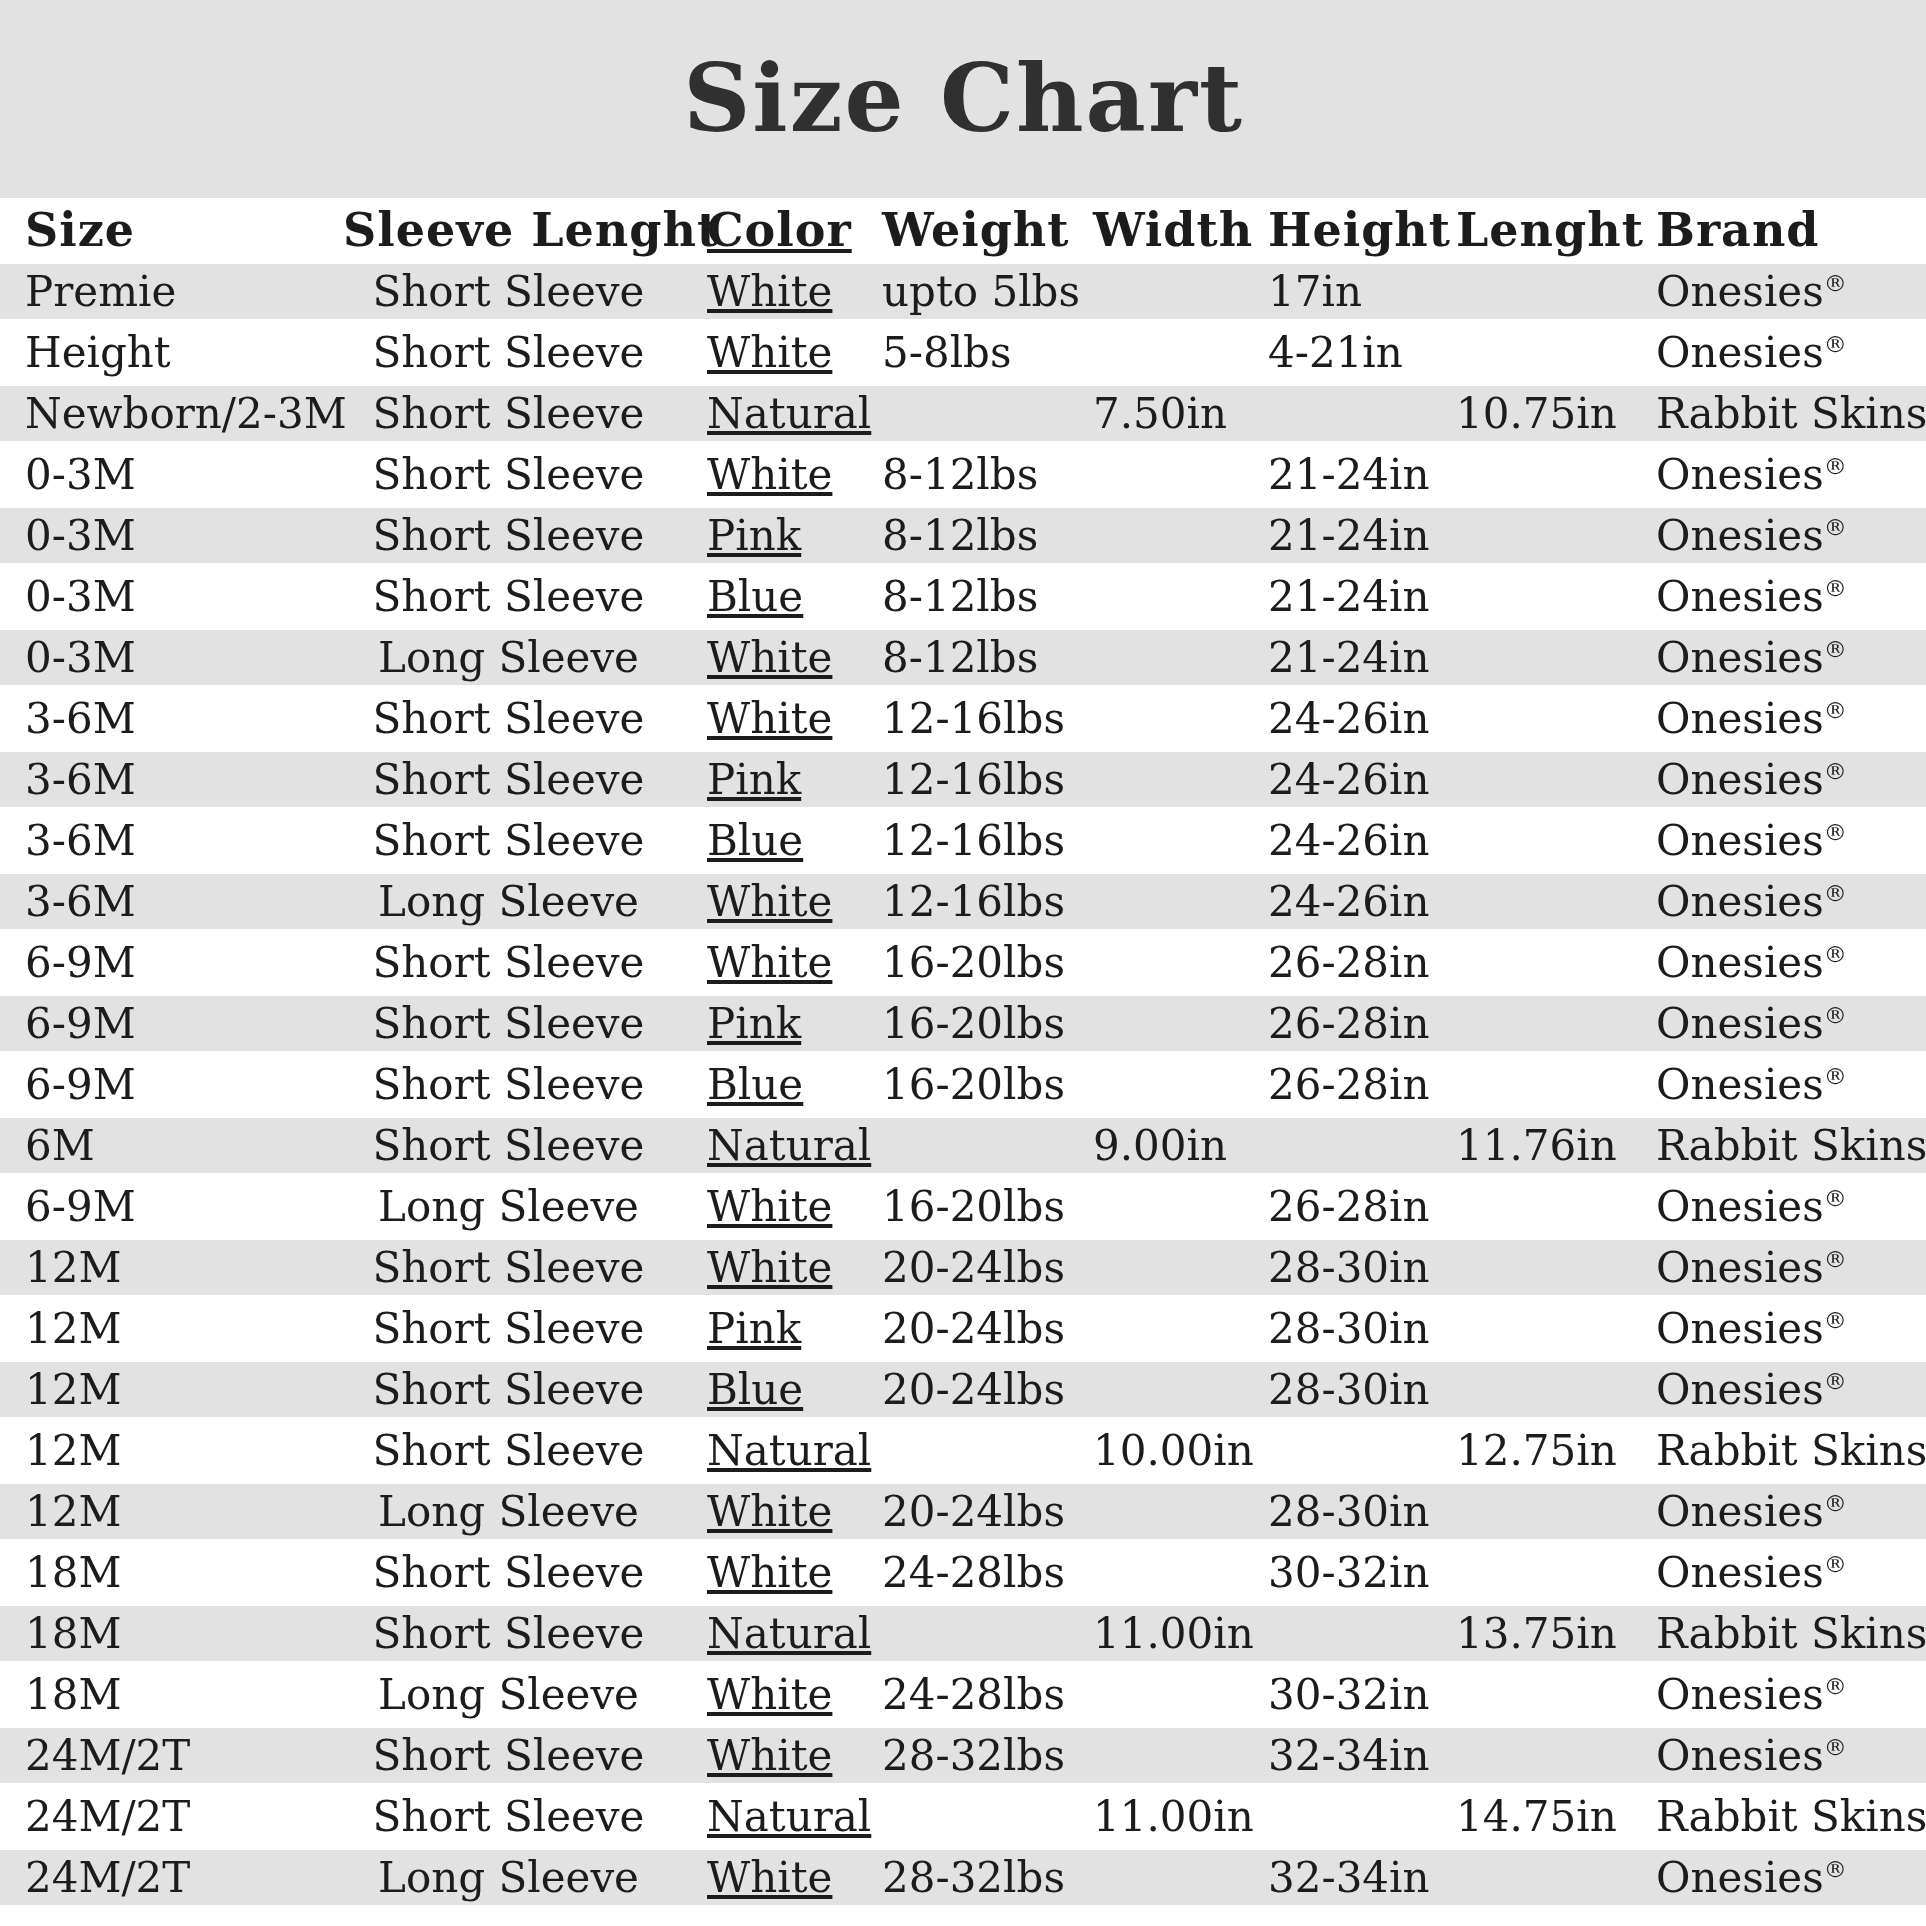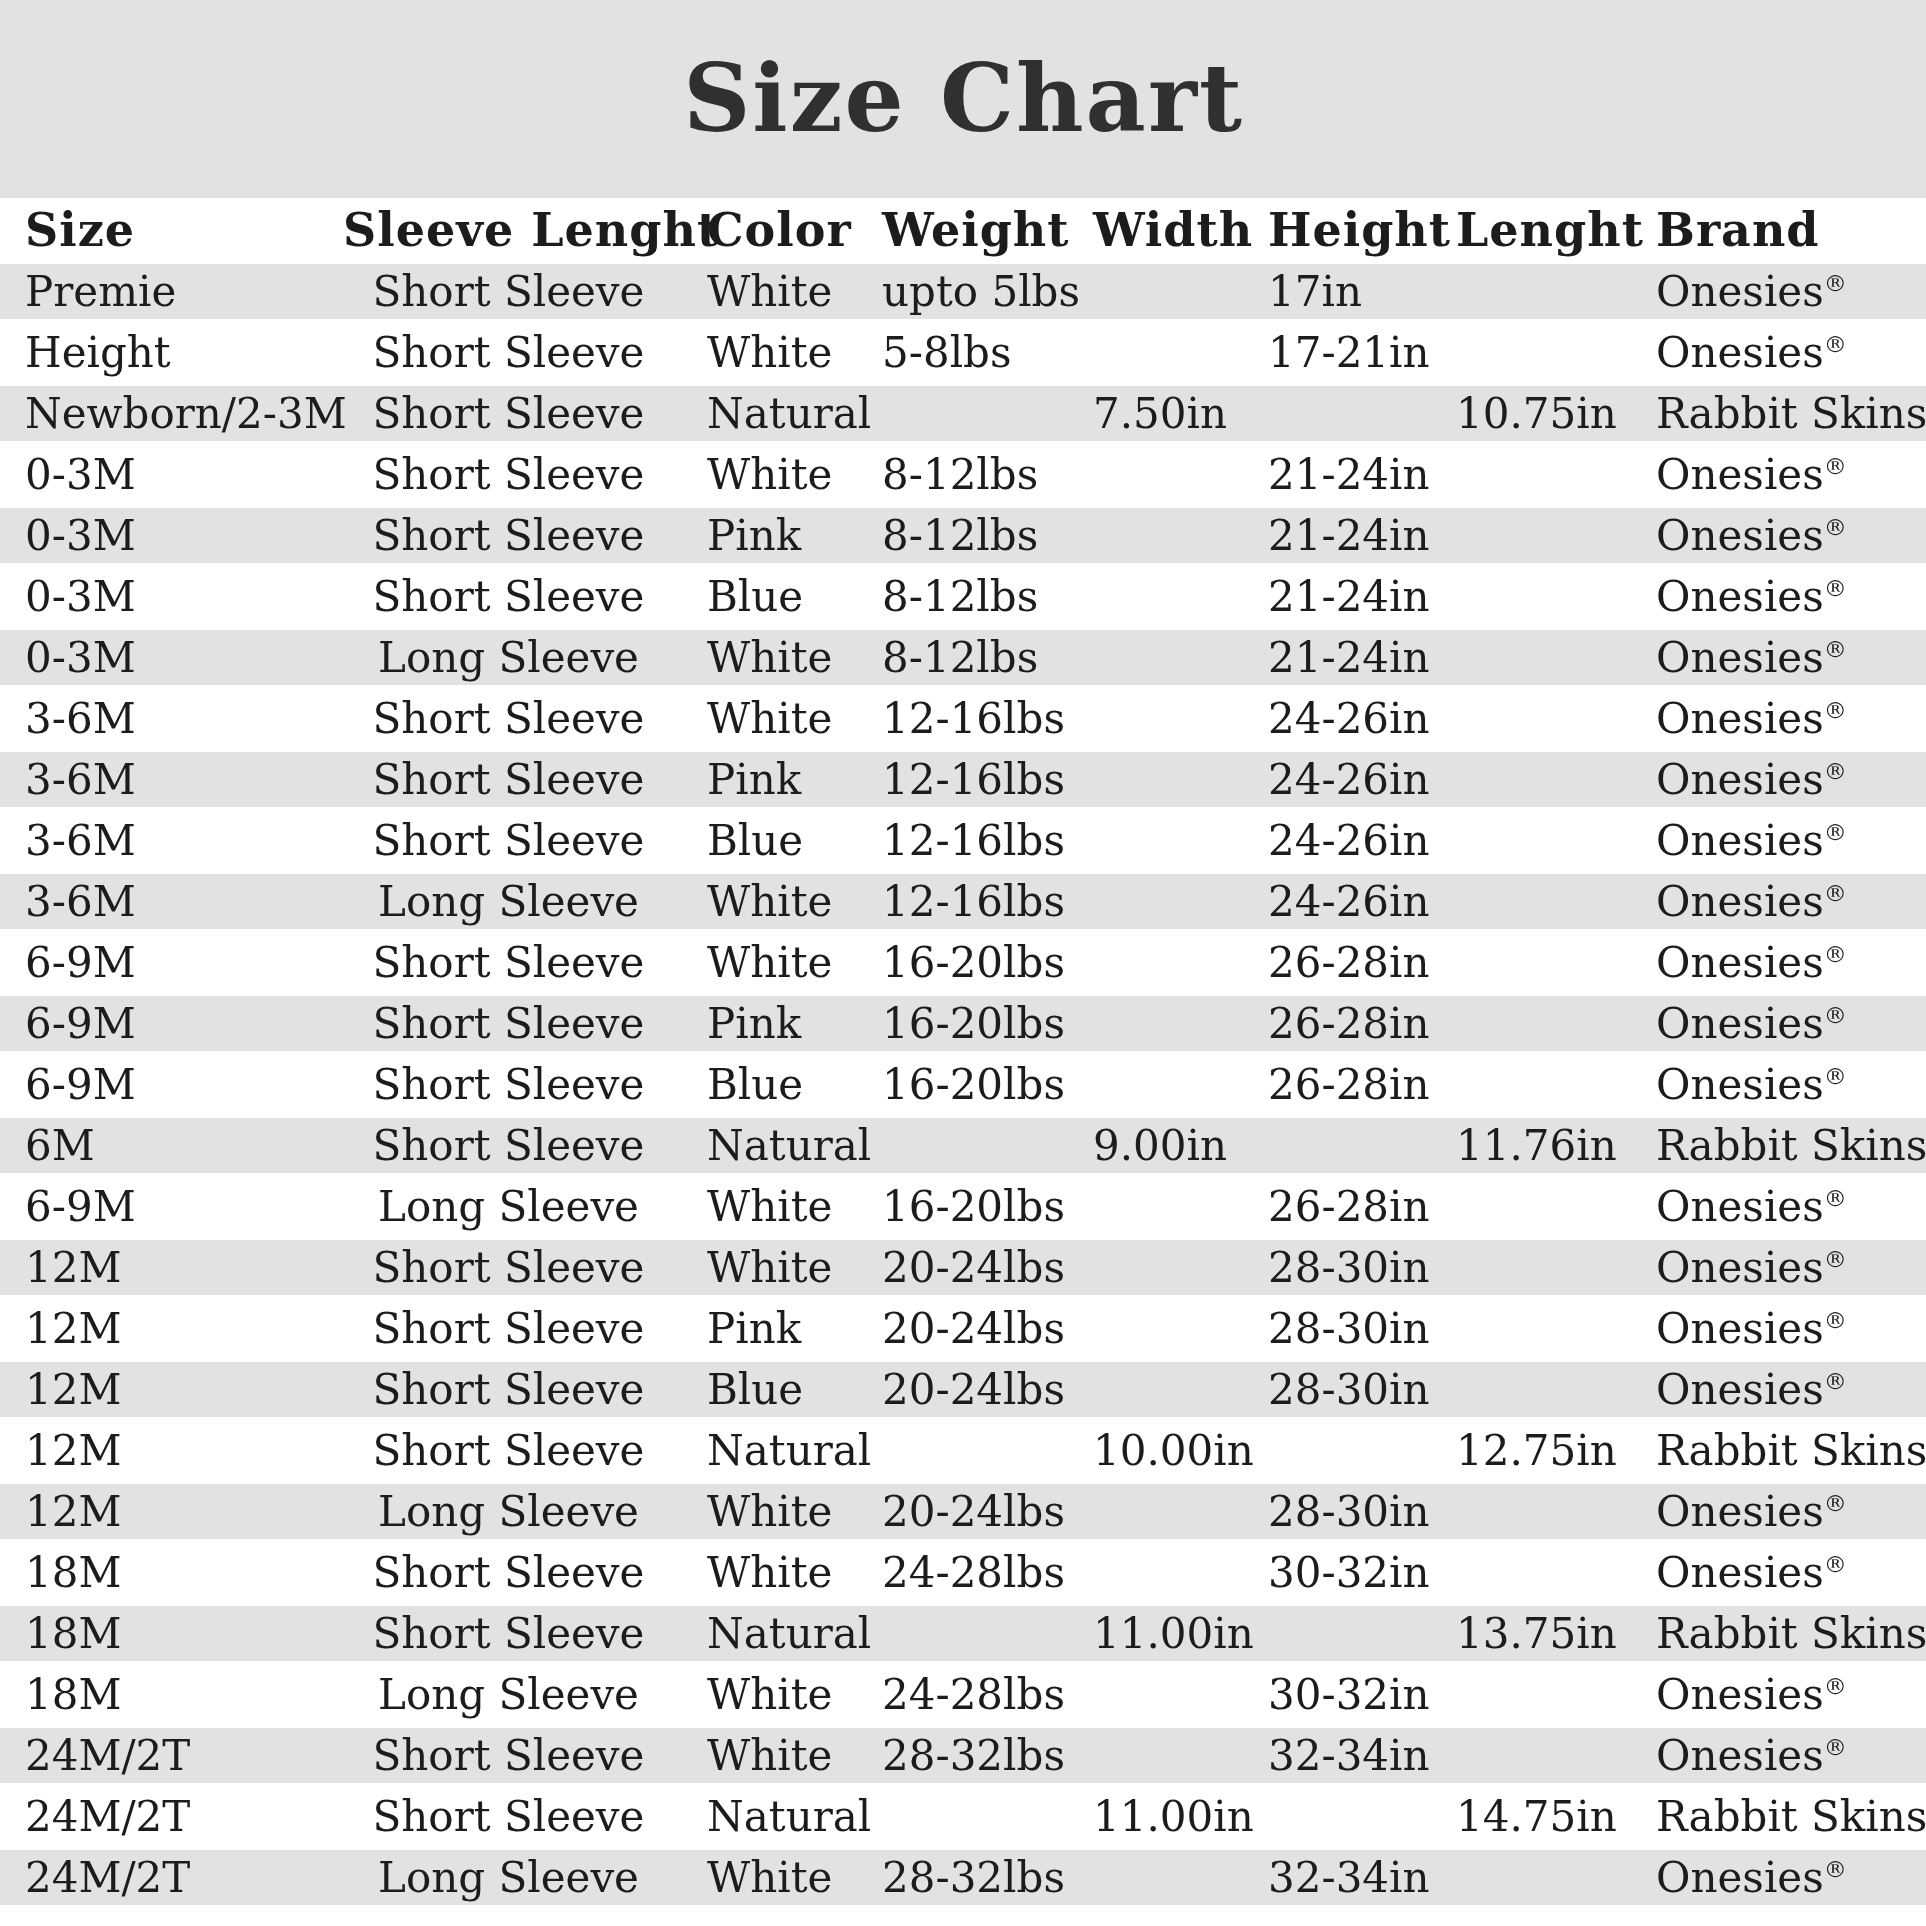--- a/index.html
+++ b/index.html
@@ -64,21 +64,21 @@
     font-weight: normal;
   }
   
   tbody tr:nth-child(odd) {
     background-image: linear-gradient(#ffffff 0px, #ffffff 3px,
                                       #e2e2e2 3px, #e2e2e2 58px,
                                       #ffffff 58px, #ffffff 61px);
   }
   .col-size   { padding-left: 25px; }
   .col-sleeve { text-align: center; }
-  .col-color  { padding-left: 33px; }
+  .col-color  { padding-left: 33px; text-decoration: underline; }
   sup.reg {
     font-size: 55%;
     vertical-align: super;
     line-height: 0;
   }
 </style>
 </head>
 <body>
 
 <div class="page">
@@ -120,21 +120,21 @@
           <td class="col-height">17in</td>
           <td class="col-length"></td>
           <td class="col-brand"><span>Onesies</span><sup class="reg">®</sup></td>
         </tr>
         <tr>
           <td class="col-size">Height</td>
           <td class="col-sleeve">Short Sleeve</td>
           <td class="col-color">White</td>
           <td class="col-weight">5-8lbs</td>
           <td class="col-width"></td>
-          <td class="col-height">17-21in</td>
+          <td class="col-height">4-21in</td>
           <td class="col-length"></td>
           <td class="col-brand"><span>Onesies</span><sup class="reg">®</sup></td>
         </tr>
         <tr>
           <td class="col-size">Newborn/2-3M</td>
           <td class="col-sleeve">Short Sleeve</td>
           <td class="col-color">Natural</td>
           <td class="col-weight"></td>
           <td class="col-width">7.50in</td>
           <td class="col-height"></td>

